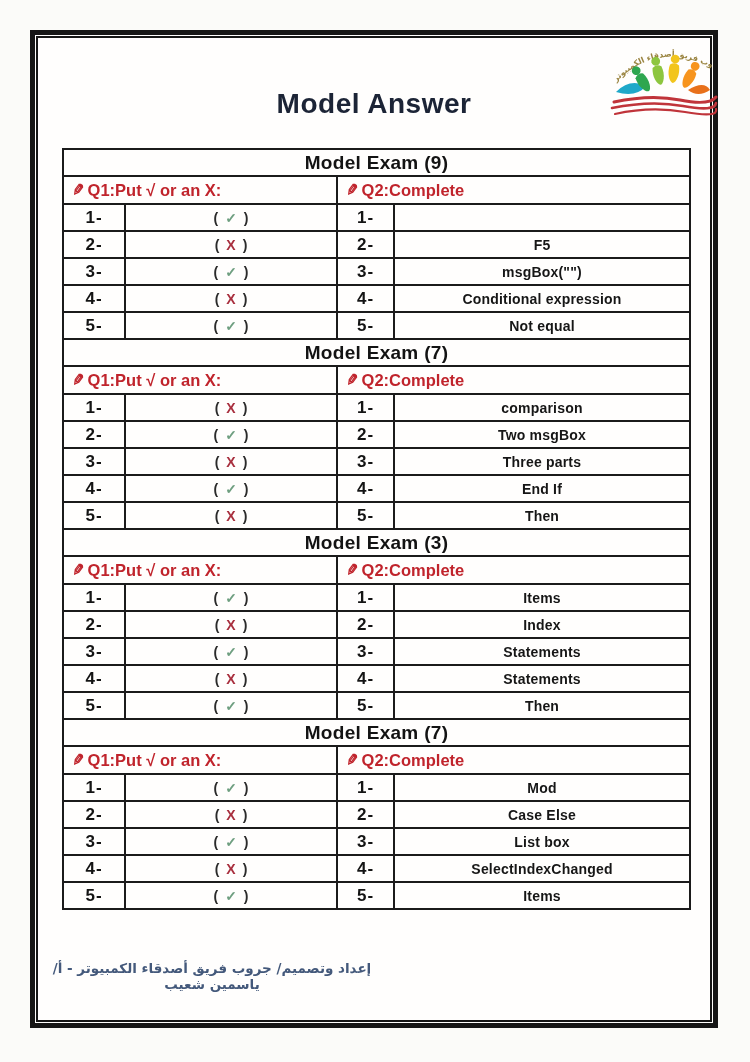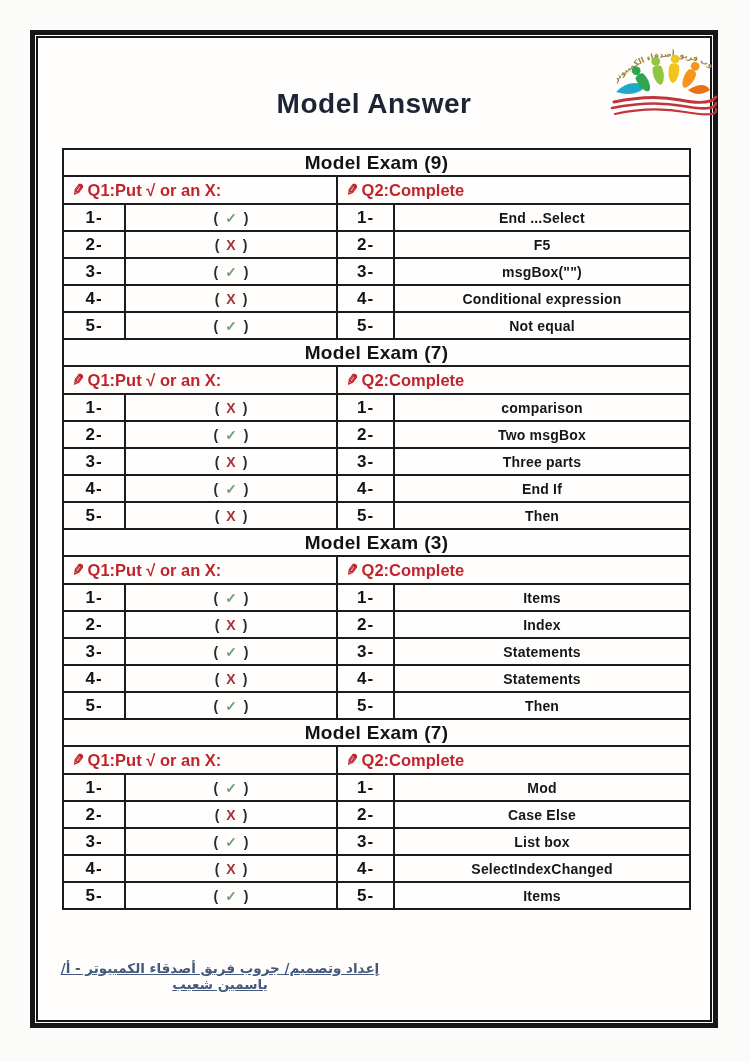--- a/index.html
+++ b/index.html
@@ -60,24 +60,24 @@
     font-size:17px;font-weight:bold;color:#141414;letter-spacing:1px;
   }
   .c-ans1{font-size:14px;font-weight:bold;color:#222;}
   .c-ans1 .paren{color:#2a2a2a;margin:0 7px;}
   .mark-check{color:var(--check_green,#6f9f80);}
   .mark-cross{color:var(--cross_red,#a82f3e);}
   .c-ans2{
     font-size:14px;font-weight:bold;color:#161616;letter-spacing:.2px;
   }
   .footer-credit{
-    position:absolute;left:60px;top:960px;width:320px;
+    position:absolute;left:52px;top:960px;width:320px;
     direction:rtl;text-align:center;
     font-family:"DejaVu Sans", sans-serif;
-    font-size:13.5px;font-weight:bold;color:var(--footer_blue,#44597b);text-decoration:underline;
+    font-size:13.5px;font-weight:bold;color:var(--footer_blue,#44597b);
   }
 </style>
 </head>
 <body>
 
 <div class="frame">
   <div class="frame-inner"></div>
 </div>
 
 <svg class="logo" viewBox="0 0 114 84" xmlns="http://www.w3.org/2000/svg">
@@ -130,21 +130,20 @@
         </div>
       </div>
       <div class="exam-row">
         <div class="cell c-num">1-</div>
         <div class="cell c-ans1">
           <span class="paren">(</span>
           <span class="mark-check">✓</span>
           <span class="paren">)</span>
         </div>
         <div class="cell c-num2">1-</div>
-        <div class="cell c-ans2">End ...Select</div>
       </div>
       <div class="exam-row">
         <div class="cell c-num">2-</div>
         <div class="cell c-ans1">
           <span class="paren">(</span>
           <span class="mark-cross">X</span>
           <span class="paren">)</span>
         </div>
         <div class="cell c-num2">2-</div>
         <div class="cell c-ans2">F5</div>

